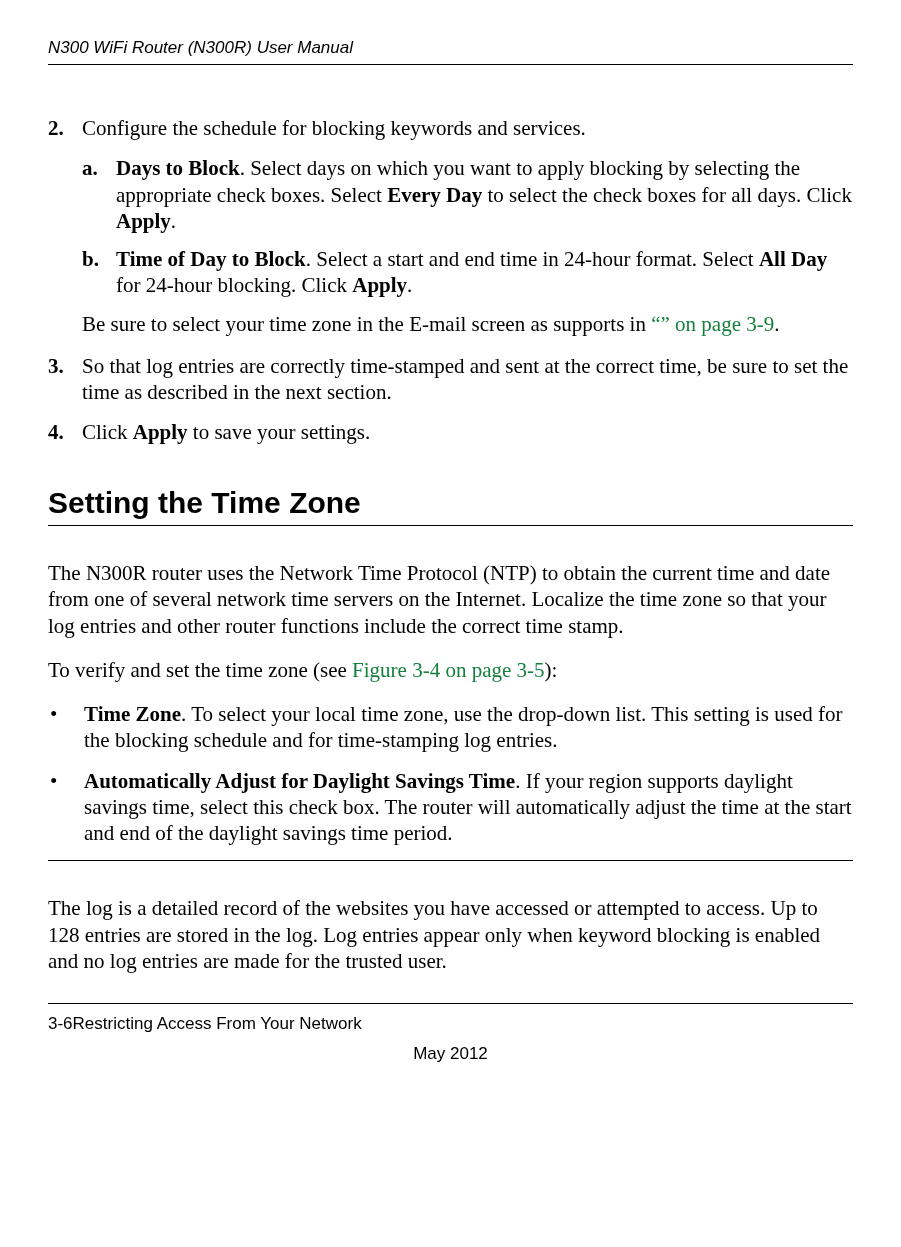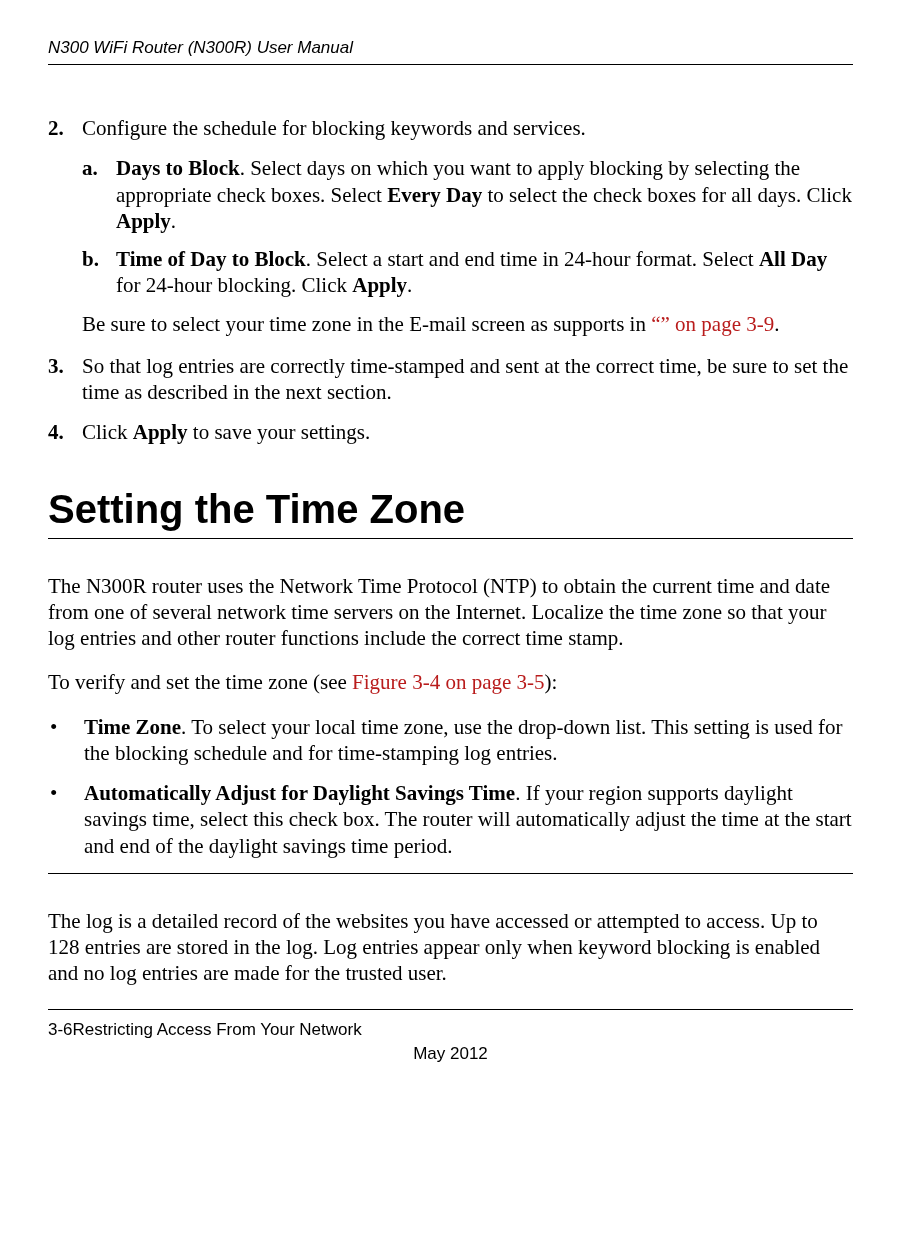--- a/index.html
+++ b/index.html
@@ -51,25 +51,25 @@
   .sub-item .num {
     width: 34px;
     flex: 0 0 34px;
     font-weight: bold;
   }
   .sub-item .txt { flex: 1; }
   .indent-para {
     margin: 12px 0 16px 34px;
   }
   .bold { font-weight: bold; }
-  .link { color: #b91c1c; }
+  .link { color: #15803d; }
   .h1 {
     font-family: Arial, Helvetica, sans-serif;
     font-weight: bold;
-    font-size: 40px;
+    font-size: 30px;
     margin: 38px 0 4px 0;
   }
   .h1-rule {
     border: none;
     border-top: 1.5px solid #000;
     margin: 0 0 34px 0;
   }
   .para {
     margin: 0 0 18px 0;
   }
@@ -95,21 +95,21 @@
   .footer-rule {
     border: none;
     border-top: 1.5px solid #000;
     margin: 0 0 10px 0;
   }
   .footer-row {
     display: flex;
   }
   .footer-center {
     text-align: center;
-    margin-top: 4px;
+    margin-top: 10px;
   }
 </style>
 </head>
 <body>
 
 <div class="page">
 
   <div class="running-head">N300 WiFi Router (N300R) User Manual</div>
   <hr class="rule">
 

